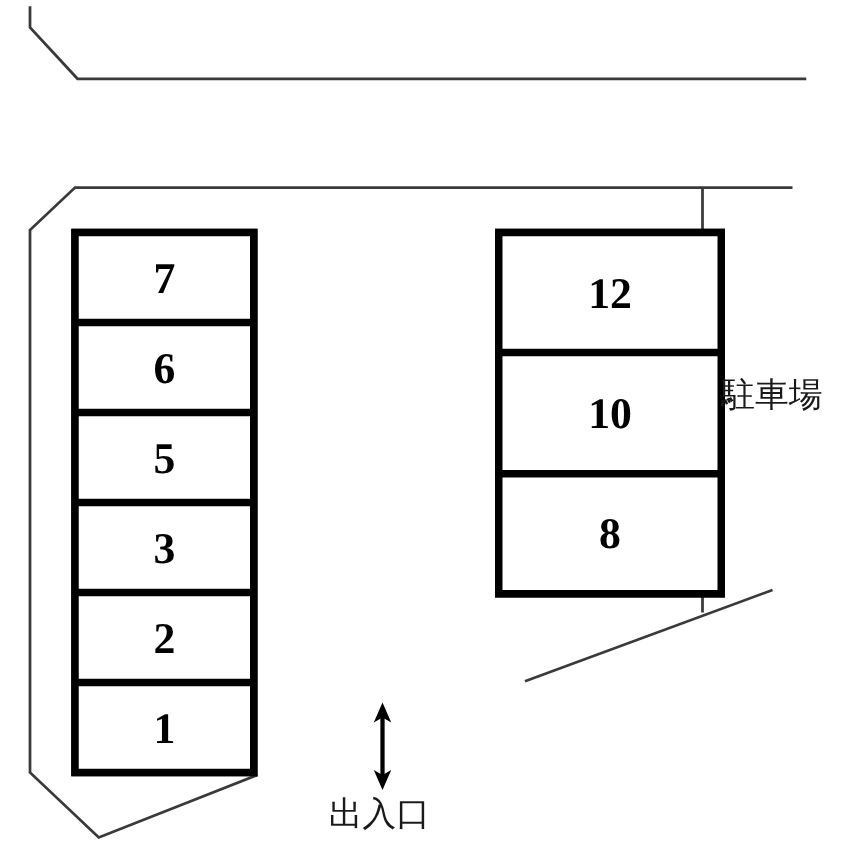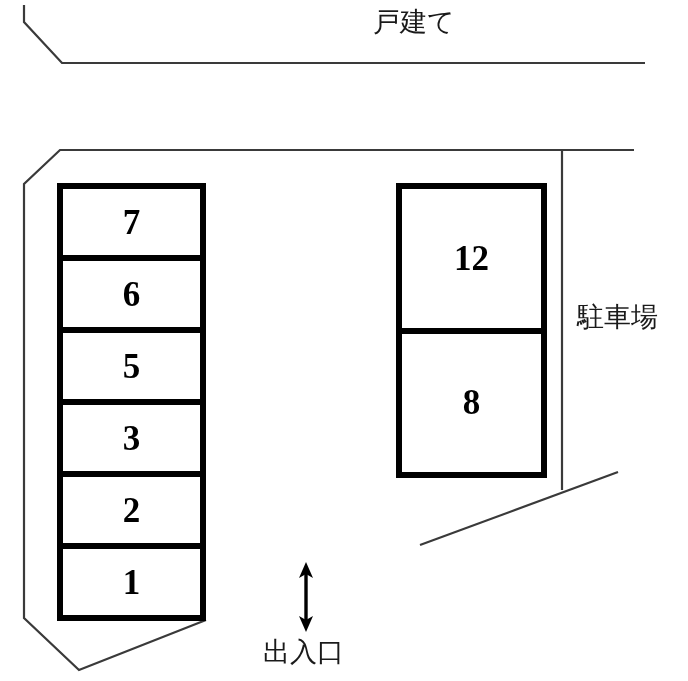--- a/index.html
+++ b/index.html
@@ -53,21 +53,21 @@
 
   #block-left {
     left: 57px;
     top: 183px;
     width: 149px;
     height: 438px;
   }
   #block-right {
     left: 396px;
     top: 183px;
-    width: 151px;
+    width: 184px;
     height: 295px;
   }
 
   
   .map-label {
     position: absolute;
     color: #1a1a1a;
     font-family: "DejaVu Sans", "Liberation Sans", sans-serif;
     font-size: 27px;
     line-height: 1;
@@ -115,24 +115,24 @@
     <div class="park-cell">7</div>
     <div class="park-cell">6</div>
     <div class="park-cell">5</div>
     <div class="park-cell">3</div>
     <div class="park-cell">2</div>
     <div class="park-cell">1</div>
   </div>
 
   <div id="block-right" class="park-block">
     <div class="park-cell">12</div>
+    <div class="park-cell">10</div>
     <div class="park-cell">8</div>
   </div>
 
-  <div id="label-house" class="map-label">戸建て</div>
   <div id="label-parking" class="map-label">駐車場</div>
   <div id="label-entrance" class="map-label">出入口</div>
 
   <svg id="entrance-arrow" viewBox="0 0 36 78">
     <line x1="18" y1="10" x2="18" y2="68" stroke="#000000" stroke-width="3.4"></line>
     <polygon points="18,4 11,20 18,16 25,20" fill="#000000"></polygon>
     <polygon points="18,74 11,58 18,62 25,58" fill="#000000"></polygon>
   </svg>
 
 </div>

